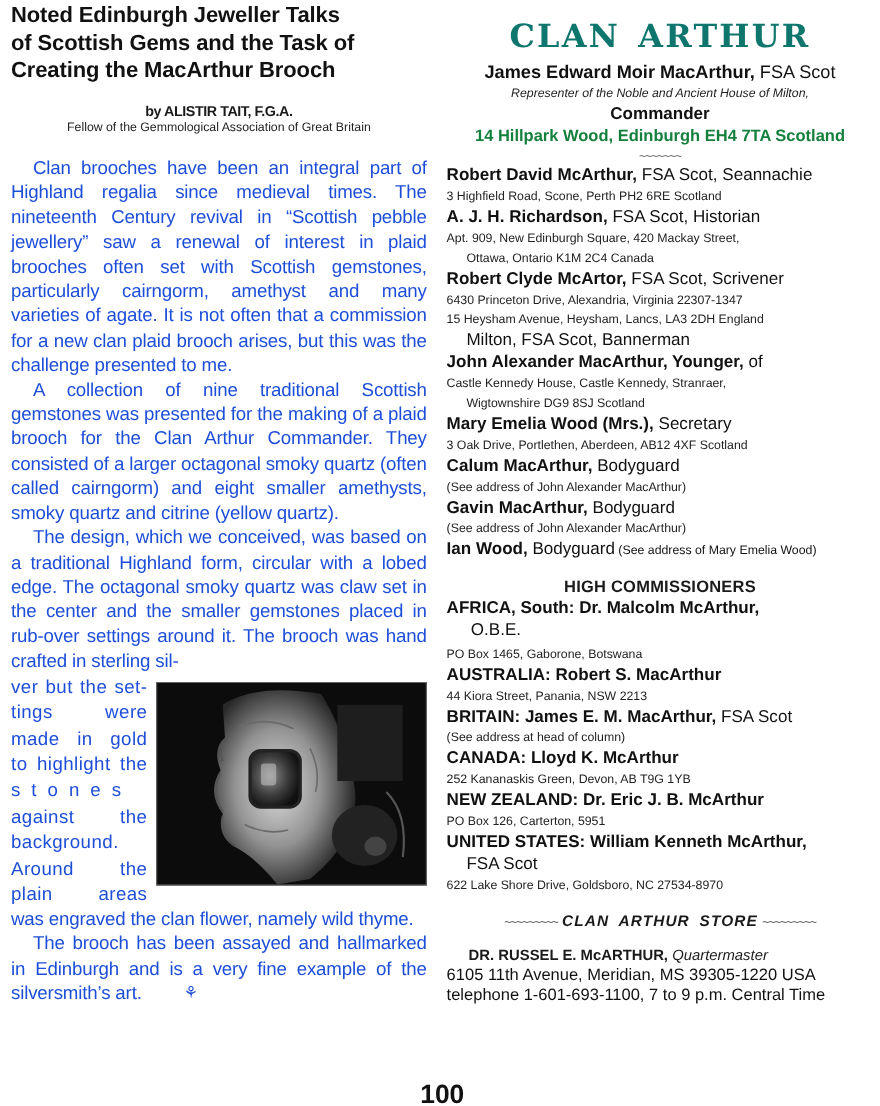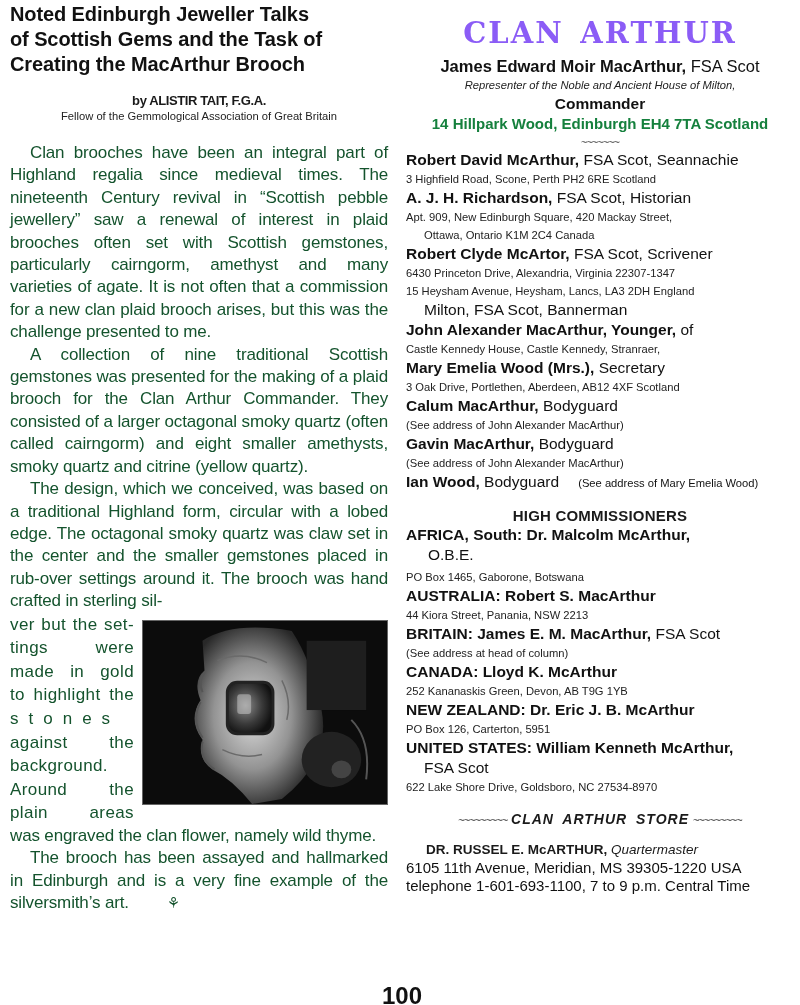--- a/index.html
+++ b/index.html
@@ -4,47 +4,47 @@
 <style>
   * { box-sizing: border-box; margin: 0; padding: 0; }
   html, body { width: 800px; height: 1005px; background: #ffffff; overflow: hidden; }
   body { font-family: "Liberation Sans", sans-serif; color: #1a1a1a; position: relative; }
 
   
   .left-col { position: absolute; left: 10px; top: 2px; width: 378px; }
   .article-title { font-weight: bold; font-size: 20px; line-height: 25px; color: #111; letter-spacing: -0.1px; }
   .byline { margin-top: 16px; text-align: center; font-weight: bold; font-size: 13px; line-height: 16px; letter-spacing: -0.4px; }
   .byline-affil { text-align: center; font-size: 11.2px; line-height: 15px; color: #222; }
-  .body-text { margin-top: 18px; font-size: 17px; line-height: 22.4px; text-align: justify; color: #14532d; letter-spacing: -0.15px; }
+  .body-text { margin-top: 18px; font-size: 17px; line-height: 22.4px; text-align: justify; color: #1d4ed8; letter-spacing: -0.15px; }
   .body-text p { text-indent: 20px; }
   .body-text p.noindent { text-indent: 0; }
   .wrap-block { position: relative; }
   .photo { float: right; width: 246px; height: 185px; margin: 7px 0 4px 8px; background: #101010; position: relative; overflow: hidden; border: 1px solid #666; }
   .photo svg { display: block; width: 100%; height: 100%; }
   .narrow { text-align: justify; text-align-last: justify; font-size: 17px; line-height: 23.6px; letter-spacing: 0.4px; }
   .narrow.spaced { letter-spacing: 10px; }
   .after-photo { clear: both; }
   .thistle { display: inline-block; margin-left: 18px; font-size: 15px; vertical-align: middle; }
 
   .page-number { position: absolute; left: 382px; top: 982px; font-weight: bold; font-size: 24px; color: #111; }
 
   
   .right-col { position: absolute; left: 406px; top: 0; width: 388px; }
-  .clan-logo { text-align: center; font-family: "DejaVu Serif", serif; font-size: 42px; font-weight: bold; letter-spacing: 2px; line-height: 54px; color: #8b5cf6; margin-top: 2px; font-variant: small-caps; text-transform: lowercase; }
+  .clan-logo { text-align: center; font-family: "DejaVu Serif", serif; font-size: 42px; font-weight: bold; letter-spacing: 2px; line-height: 54px; color: #0f766e; margin-top: 2px; font-variant: small-caps; text-transform: lowercase; }
   .bold { font-weight: bold; }
   .name-line { font-size: 15.5px; line-height: 20px; color: #111; }
   .name-line .role { font-weight: normal; }
   .center { text-align: center; }
   .italic-small { font-style: italic; font-size: 11.2px; line-height: 17px; text-align: center; color: #222; }
   .address-lg { font-size: 15px; line-height: 20px; color: #15803d; font-weight: bold; }
   .address { font-size: 11.2px; line-height: 18px; color: #222; }
   .indent { padding-left: 18px; }
   .tilde-sep { text-align: center; font-size: 11px; line-height: 12px; color: #444; letter-spacing: -1px; margin: 2px 0 2px 0; }
   .entry { margin-bottom: 0; }
-  .small-inline { font-size: 11.2px; font-weight: normal; padding-left: 16px; }
+  .small-inline { font-size: 11.2px; font-weight: normal; }
   .section-heading { margin-top: 14px; text-align: center; font-weight: bold; font-size: 15px; line-height: 18px; letter-spacing: 0.2px; }
   .store-heading { margin-top: 14px; text-align: center; font-size: 14px; line-height: 18px; }
   .store-heading .tildes { font-size: 11px; color: #333; letter-spacing: -1px; }
   .store-heading .label { font-weight: bold; font-style: italic; letter-spacing: 1px; word-spacing: 4px; }
   .store-name { margin-top: 12px; font-size: 13.5px; line-height: 18px; margin-left: 20px; }
   .store-name .role { font-style: italic; font-weight: normal; }
   .store-line { font-size: 15px; line-height: 18px; color: #111; }
 </style>
 </head>
 <body>
@@ -136,20 +136,21 @@
       <div class="name-line"><span class="bold">Robert Clyde McArtor,</span><span class="role"> FSA Scot, Scrivener</span></div>
       <div class="address">6430 Princeton Drive, Alexandria, Virginia 22307-1347</div>
     </div>
     <div class="entry">
       <div class="address">15 Heysham Avenue, Heysham, Lancs, LA3 2DH England</div>
     </div>
     <div class="entry">
       <div class="name-line indent">Milton, FSA Scot, Bannerman</div>
       <div class="name-line"><span class="bold">John Alexander MacArthur, Younger,</span><span class="role"> of</span></div>
       <div class="address">Castle Kennedy House, Castle Kennedy, Stranraer,</div>
+      <div class="address indent">Wigtownshire DG9 8SJ Scotland</div>
     </div>
     <div class="entry">
       <div class="name-line"><span class="bold">Mary Emelia Wood (Mrs.),</span><span class="role"> Secretary</span></div>
       <div class="address">3 Oak Drive, Portlethen, Aberdeen, AB12 4XF Scotland</div>
     </div>
     <div class="entry">
       <div class="name-line"><span class="bold">Calum MacArthur,</span><span class="role"> Bodyguard</span></div>
       <div class="address">(See address of John Alexander MacArthur)</div>
     </div>
     <div class="entry">

